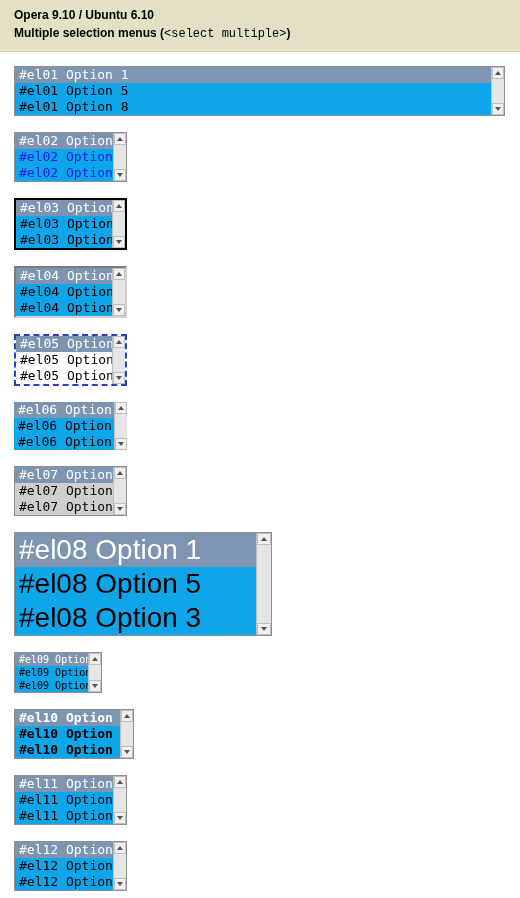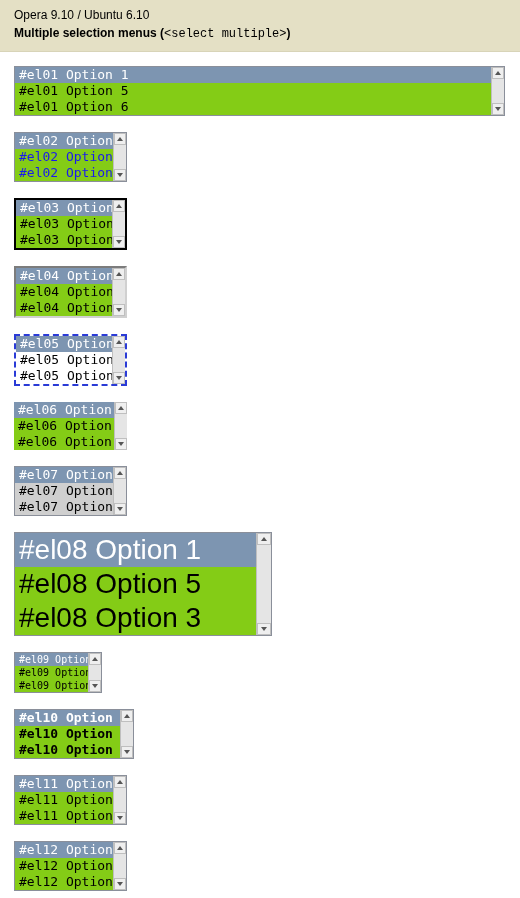--- a/index.html
+++ b/index.html
@@ -1,21 +1,21 @@
 <!DOCTYPE html>
 <html><head>
 <meta charset="utf-8">
 <style>
 html,body{margin:0;padding:0;font-family:Verdana,Geneva,sans-serif;font-size:12px;color:#000;background:#fff}
 .hdr{background:#e4e0c5;padding:8px 14px 10px 14px;border-bottom:1px solid #d8d4b8}
-.t1{font-size:12px;font-weight:normal;margin-bottom:4px}
+.t1{font-size:12px;font-weight:bold;margin-bottom:4px}
 .t2{font-size:12px;font-weight:bold}
 .mono{font-family:Liberation Mono, monospace;font-weight:normal}
 .cont{padding:14px 14px 40px 14px}
-.sel{position:relative;display:flex;border:1px solid #8a8f9a;background:#84cc16;margin-bottom:16px;box-sizing:border-box}
+.sel{position:relative;display:flex;border:1px solid #8a8f9a;background:#0ea5e9;margin-bottom:16px;box-sizing:border-box}
 .opts{flex:1;overflow:hidden}
 .opt{font-family:"DejaVu Sans Mono","Courier New",monospace;font-size:13px;line-height:16px;padding:0 4px;white-space:nowrap}
 .opt.selhi{background:#7d95b1;color:#fff}
 .sb{width:12px;display:flex;flex-direction:column;background:#e5e5e5;border-left:1px solid #bfbfbf}
 .ar{height:12px;background:#efefef;border:1px solid #bfbfbf;box-sizing:border-box;display:flex;align-items:center;justify-content:center}
 .ar svg{display:block}
 .trk{flex:1}
 
 .w-wide{width:491px}
 .w-nar{width:113px}
@@ -44,21 +44,21 @@
   <div class="t2">
     <span>Multiple selection menus (</span><span class="mono">&lt;select multiple&gt;</span><span>)</span>
   </div>
 </div>
 
 <div class="cont" id="cont">
     <div class="sel w-wide">
       <div class="opts">
         <div class="opt selhi">#el01 Option 1</div>
         <div class="opt">#el01 Option 5</div>
-        <div class="opt">#el01 Option 6</div>
+        <div class="opt">#el01 Option 8</div>
       </div>
       <div class="sb">
         <div class="ar">
           <svg width="6" height="4" viewBox="0 0 6 4">
             <path d="M3 0L6 4H0Z" fill="#555"></path>
           </svg>
         </div>
         <div class="trk"></div>
         <div class="ar">
           <svg width="6" height="4" viewBox="0 0 6 4">

